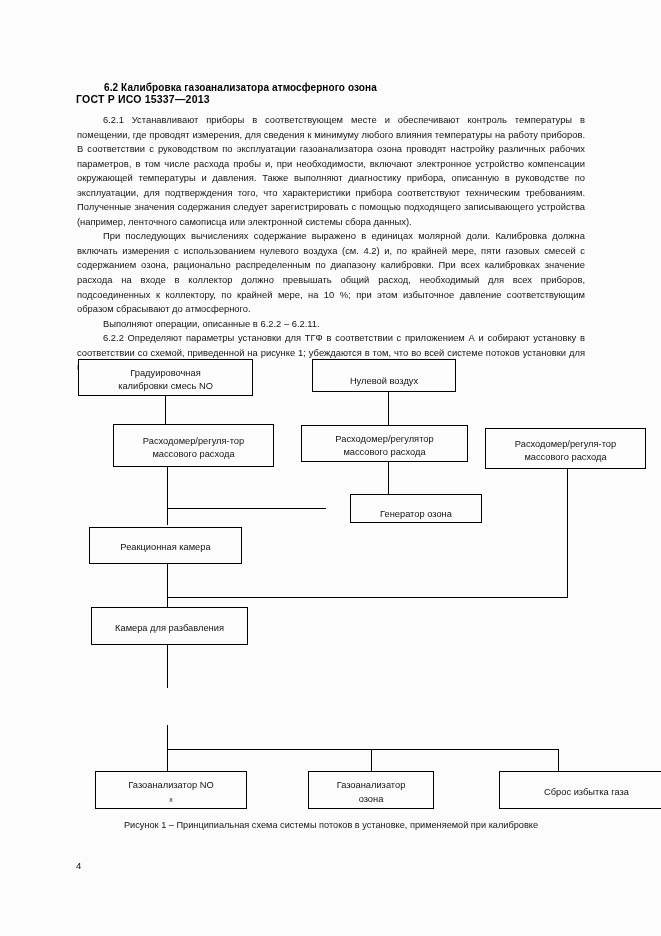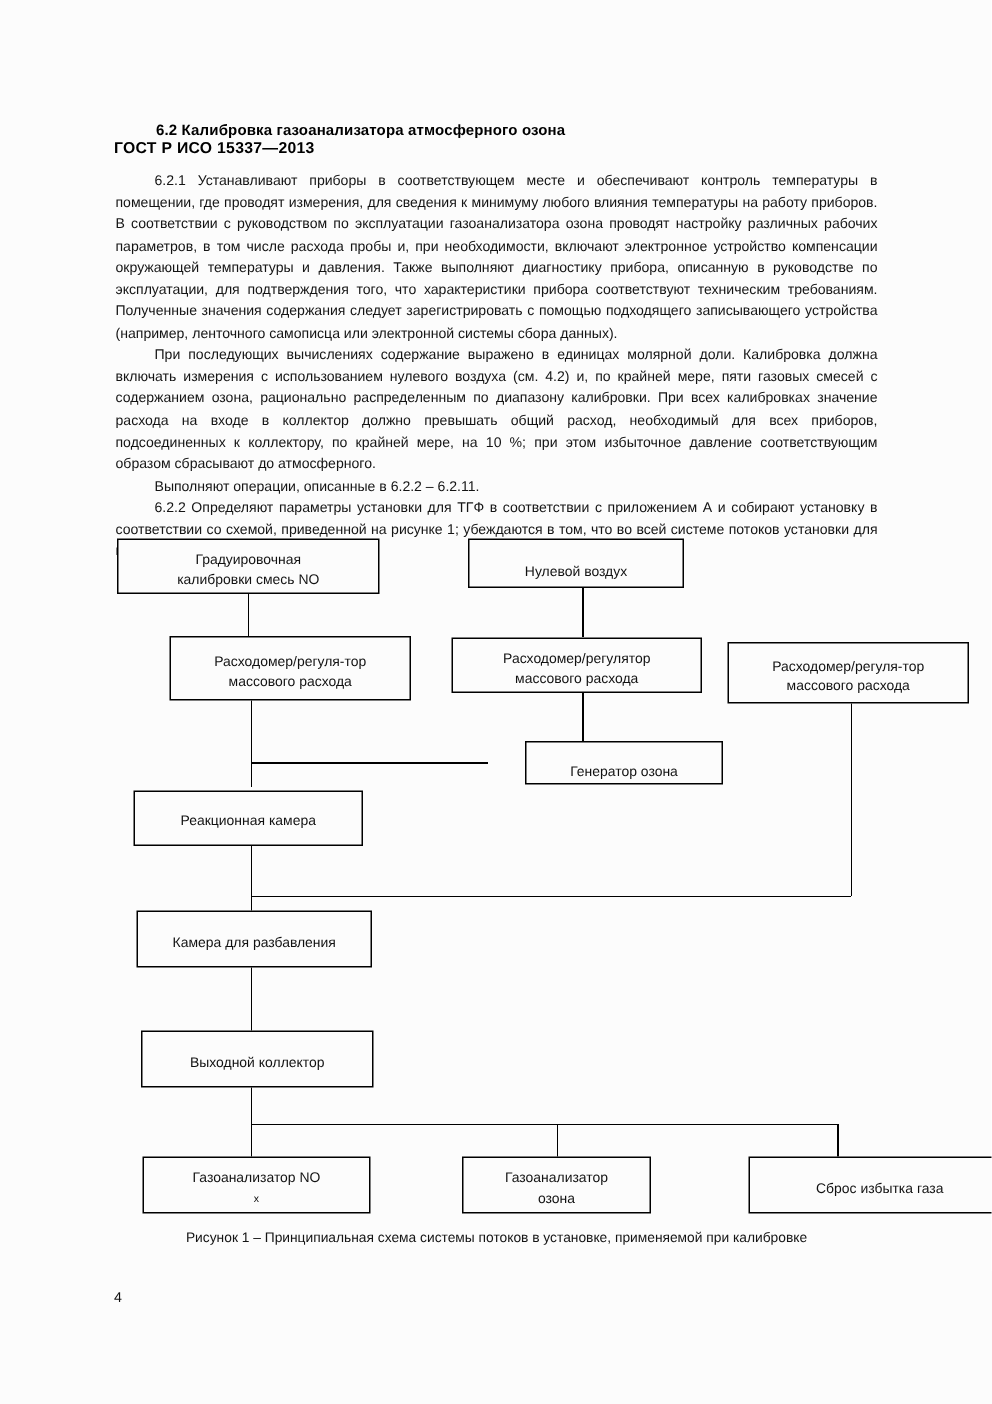--- a/index.html
+++ b/index.html
@@ -206,25 +206,20 @@
       <span>Реакционная камера</span>
     </div>
   </div>
 
   <div class="flow-box" style="left:91px; top:607px; width:157px; height:38px;">
     <div>
       <span>Камера для разбавления</span>
     </div>
   </div>
 
-  <div class="flow-box" style="left:94px; top:687px; width:155px; height:38px;">
-    <div>
-      <span>Выходной коллектор</span>
-    </div>
-  </div>
 
   <div class="flow-box" style="left:95px; top:771px; width:152px; height:38px;">
     <div>
       <span>
           <span>Газоанализатор NO</span>
           <span class="sub">x</span>
         </span>
     </div>
   </div>
 

